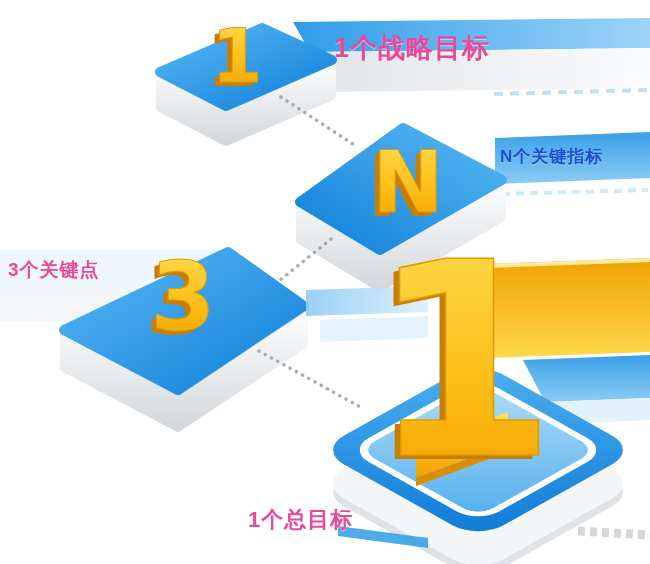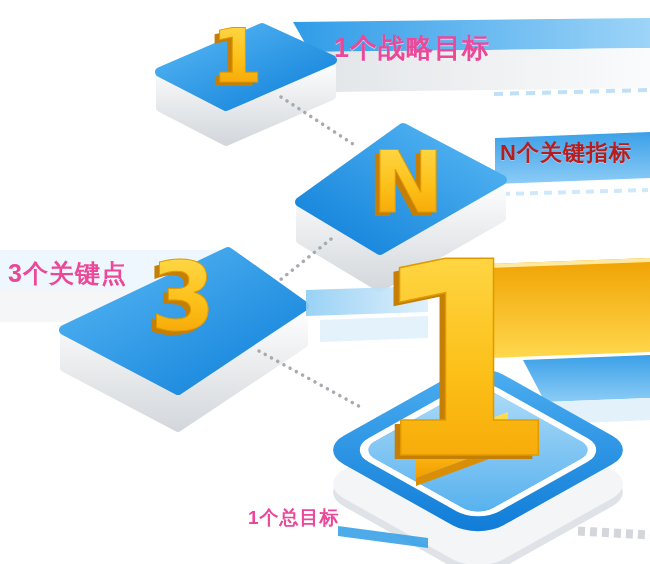--- a/index.html
+++ b/index.html
@@ -11,23 +11,23 @@
   #scene{position:absolute;left:0;top:0;}
   .step-label{
     position:absolute;
     font-weight:bold;
     color:#ec4899;
     letter-spacing:1px;
     white-space:nowrap;
     text-shadow:0 1px 0 rgba(255,255,255,.55);
   }
   #label-1{left:334px;top:30px;font-size:27px;}
-  #label-2{left:500px;top:138px;font-size:22px;color:#b91c1c;text-shadow:0 1px 0 rgba(255,255,255,.3);}
-  #label-3{left:8px;top:257px;font-size:25px;}
-  #label-4{left:248px;top:505px;font-size:19px;}
+  #label-2{left:500px;top:145px;font-size:17px;color:#1d4ed8;text-shadow:0 1px 0 rgba(255,255,255,.3);}
+  #label-3{left:8px;top:257px;font-size:19px;}
+  #label-4{left:248px;top:505px;font-size:22px;}
   .marker-face{font-family:"DejaVu Sans","Liberation Sans",sans-serif;font-weight:bold;}
 </style>
 </head>
 <body>
 
 <div id="canvas">
 
   <svg id="scene" width="650" height="564" viewBox="0 0 650 564" xmlns="http://www.w3.org/2000/svg">
     <defs>
       <linearGradient id="gradTop" x1="0" y1="0" x2="1" y2="1">

